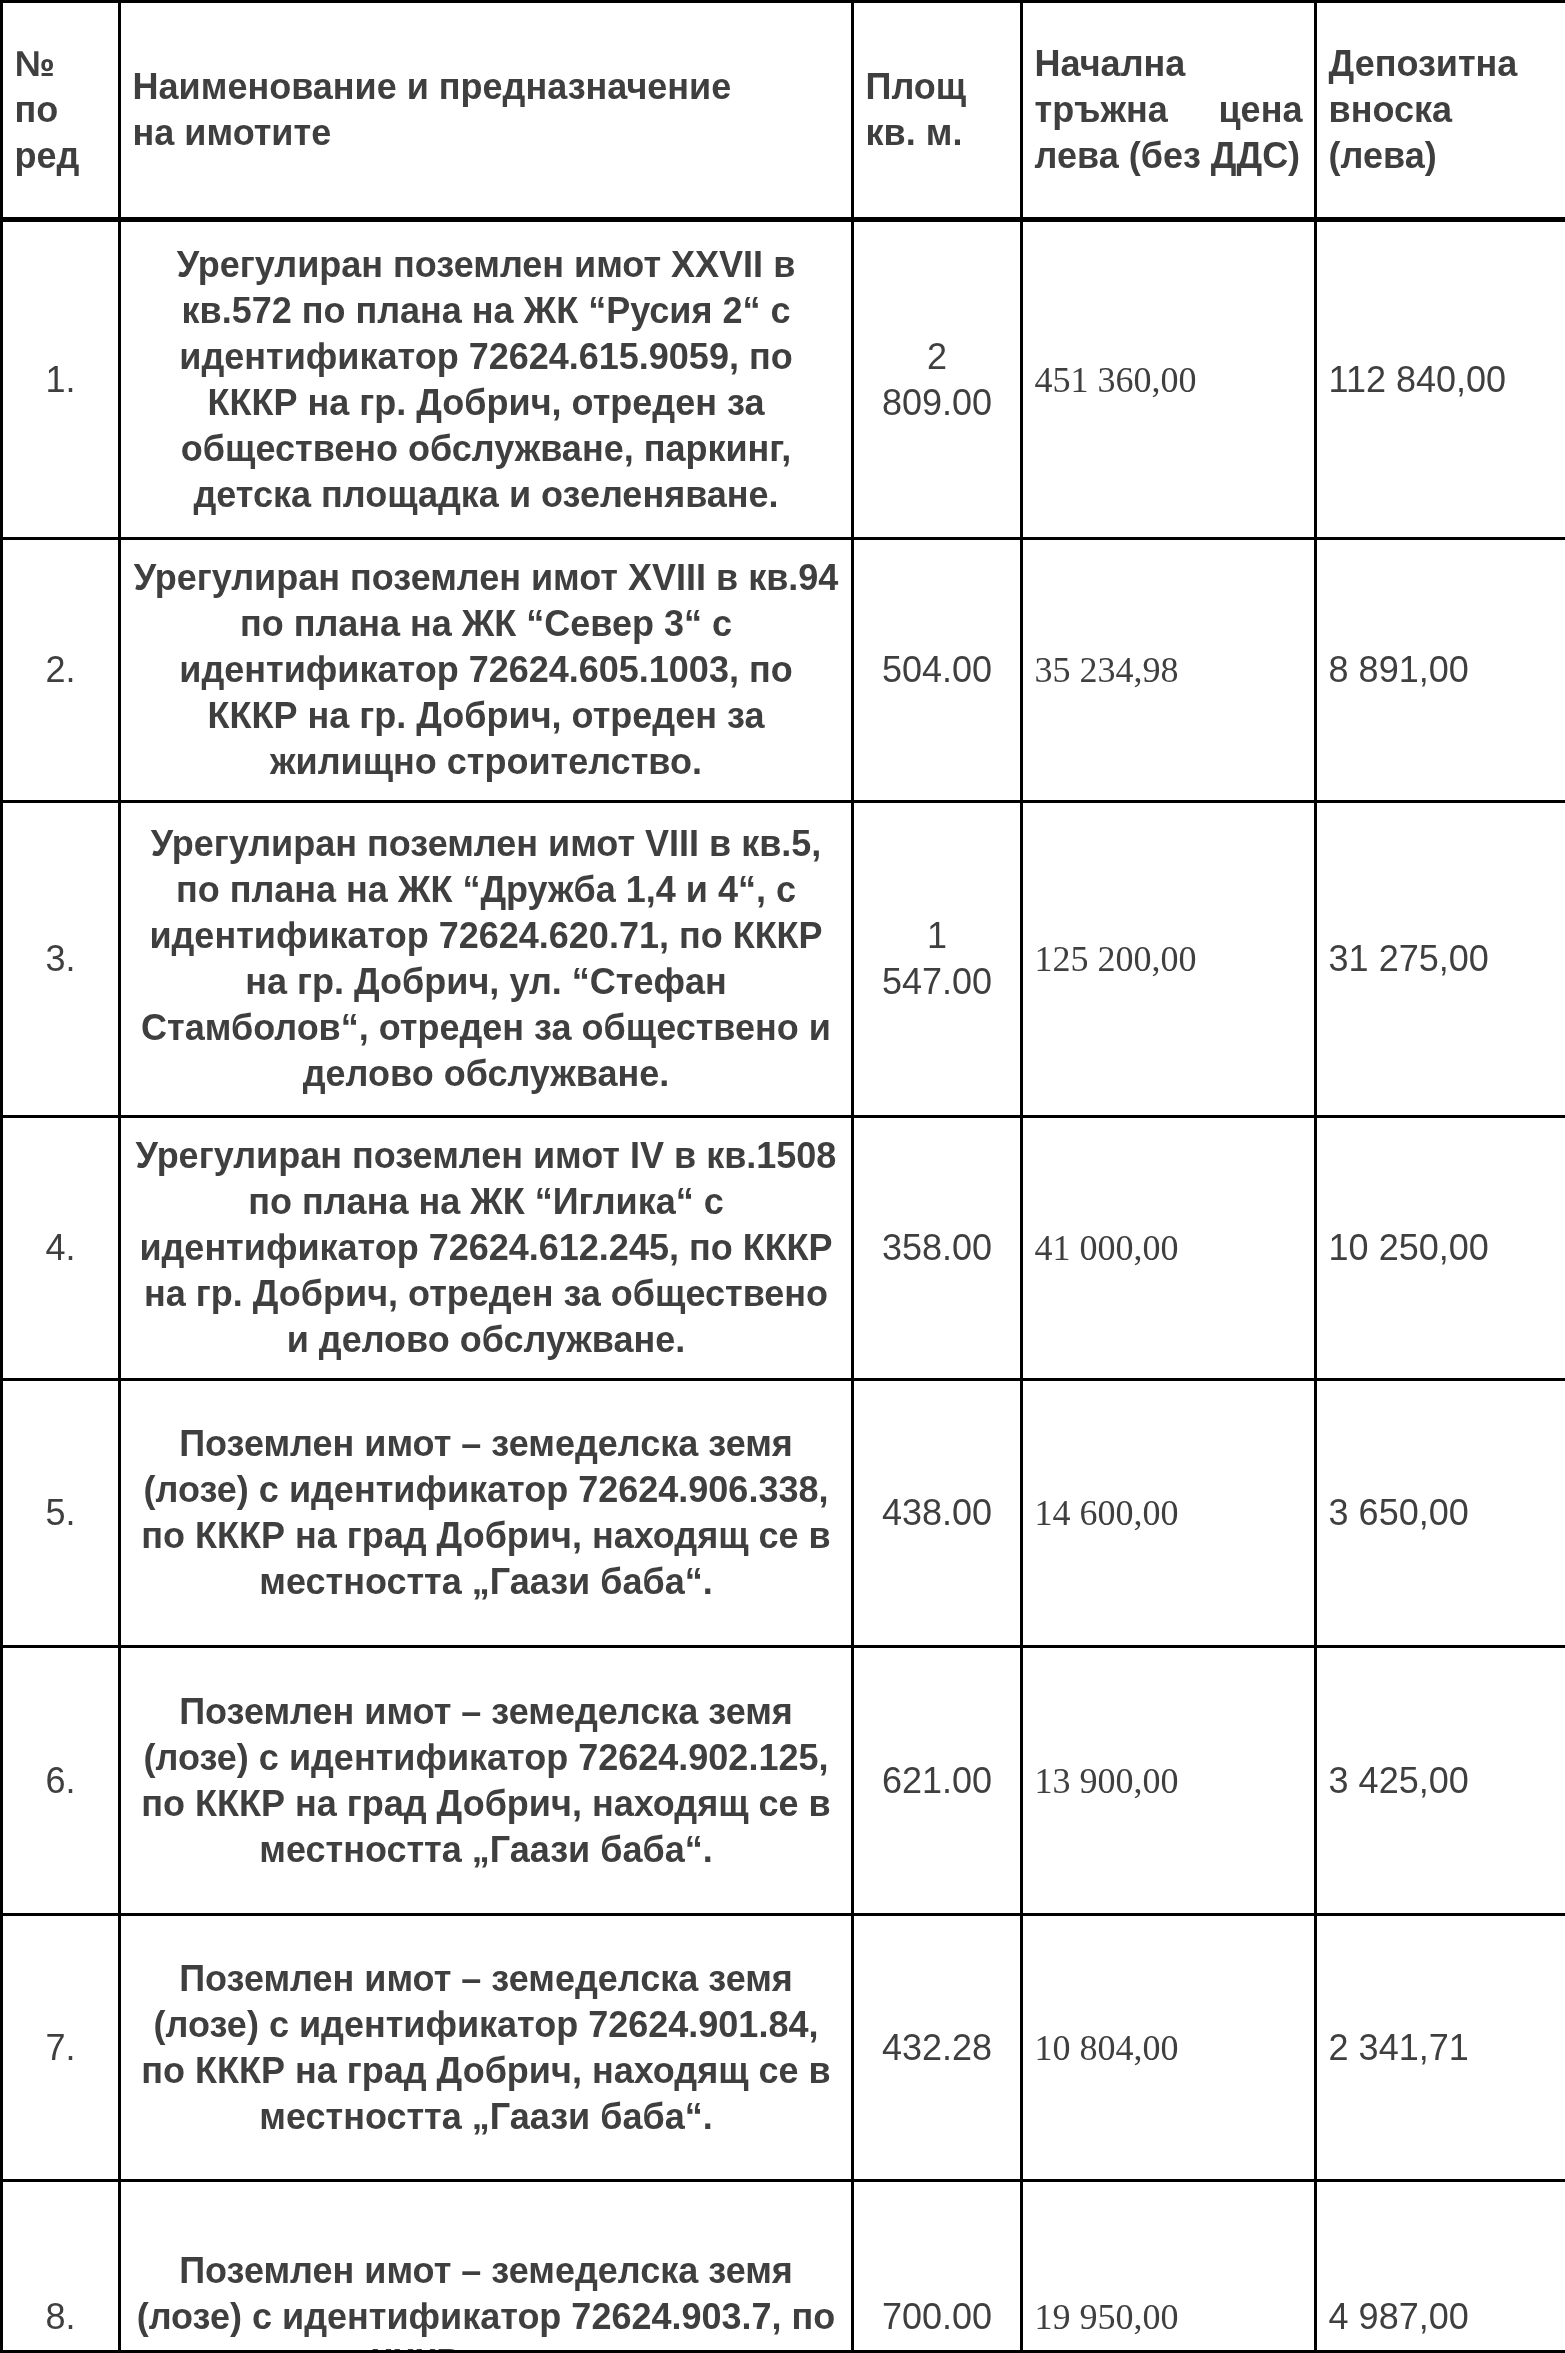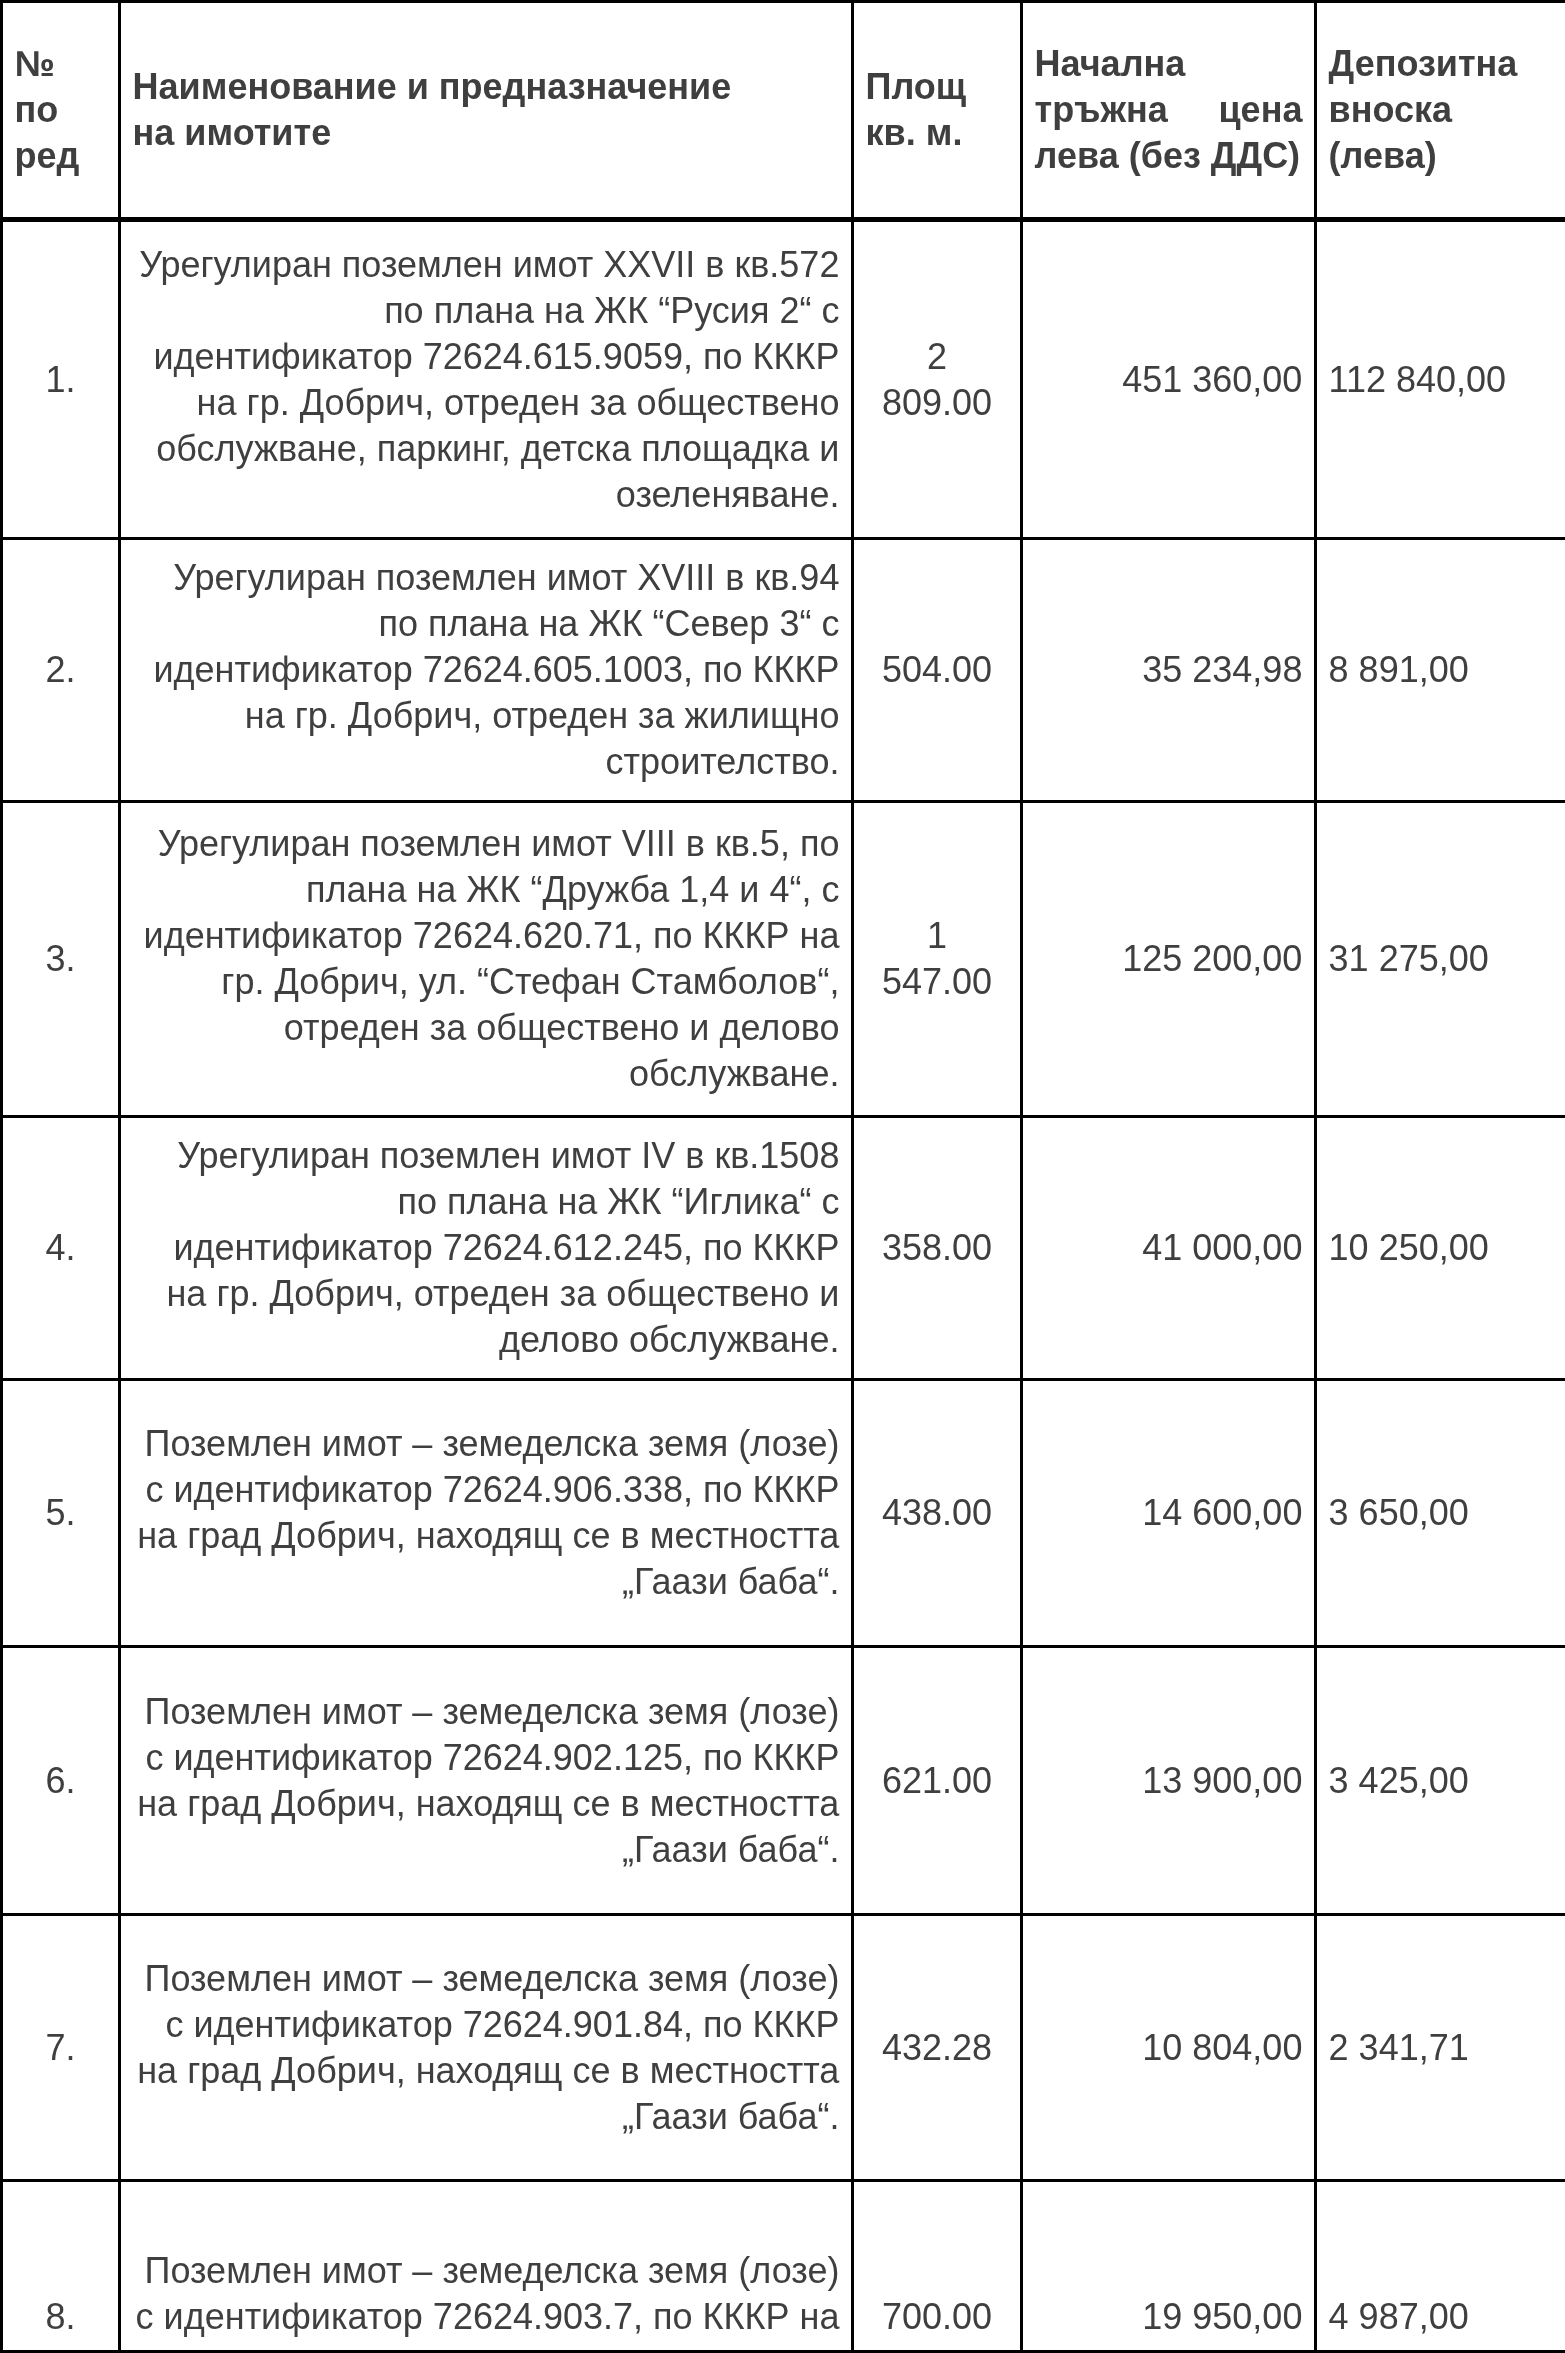--- a/index.html
+++ b/index.html
@@ -42,23 +42,23 @@
   td {
     font-size: 36px;
     line-height: 46px;
   }
 
   th.h-num   { white-space: pre-line; }
   th.h-name  { white-space: pre-line; }
   th.h-price { text-align: justify; }
 
   td.b-num     { text-align: center; }
-  td.b-name    { text-align: right; }
+  td.b-name    { text-align: center; font-weight: bold; }
   td.b-area    { text-align: center; white-space: pre-line; }
-  td.b-price   { text-align: right; }
+  td.b-price   { text-align: left; font-family: Liberation Serif, serif; }
   td.b-deposit { text-align: left; }
 
   tr.r-header { height: 218px; }
   tr.r-0 { height: 319px; }
   tr.r-1 { height: 263px; }
   tr.r-2 { height: 315px; }
   tr.r-3 { height: 263px; }
   tr.r-4 { height: 267px; }
   tr.r-5 { height: 268px; }
   tr.r-6 { height: 266px; }

